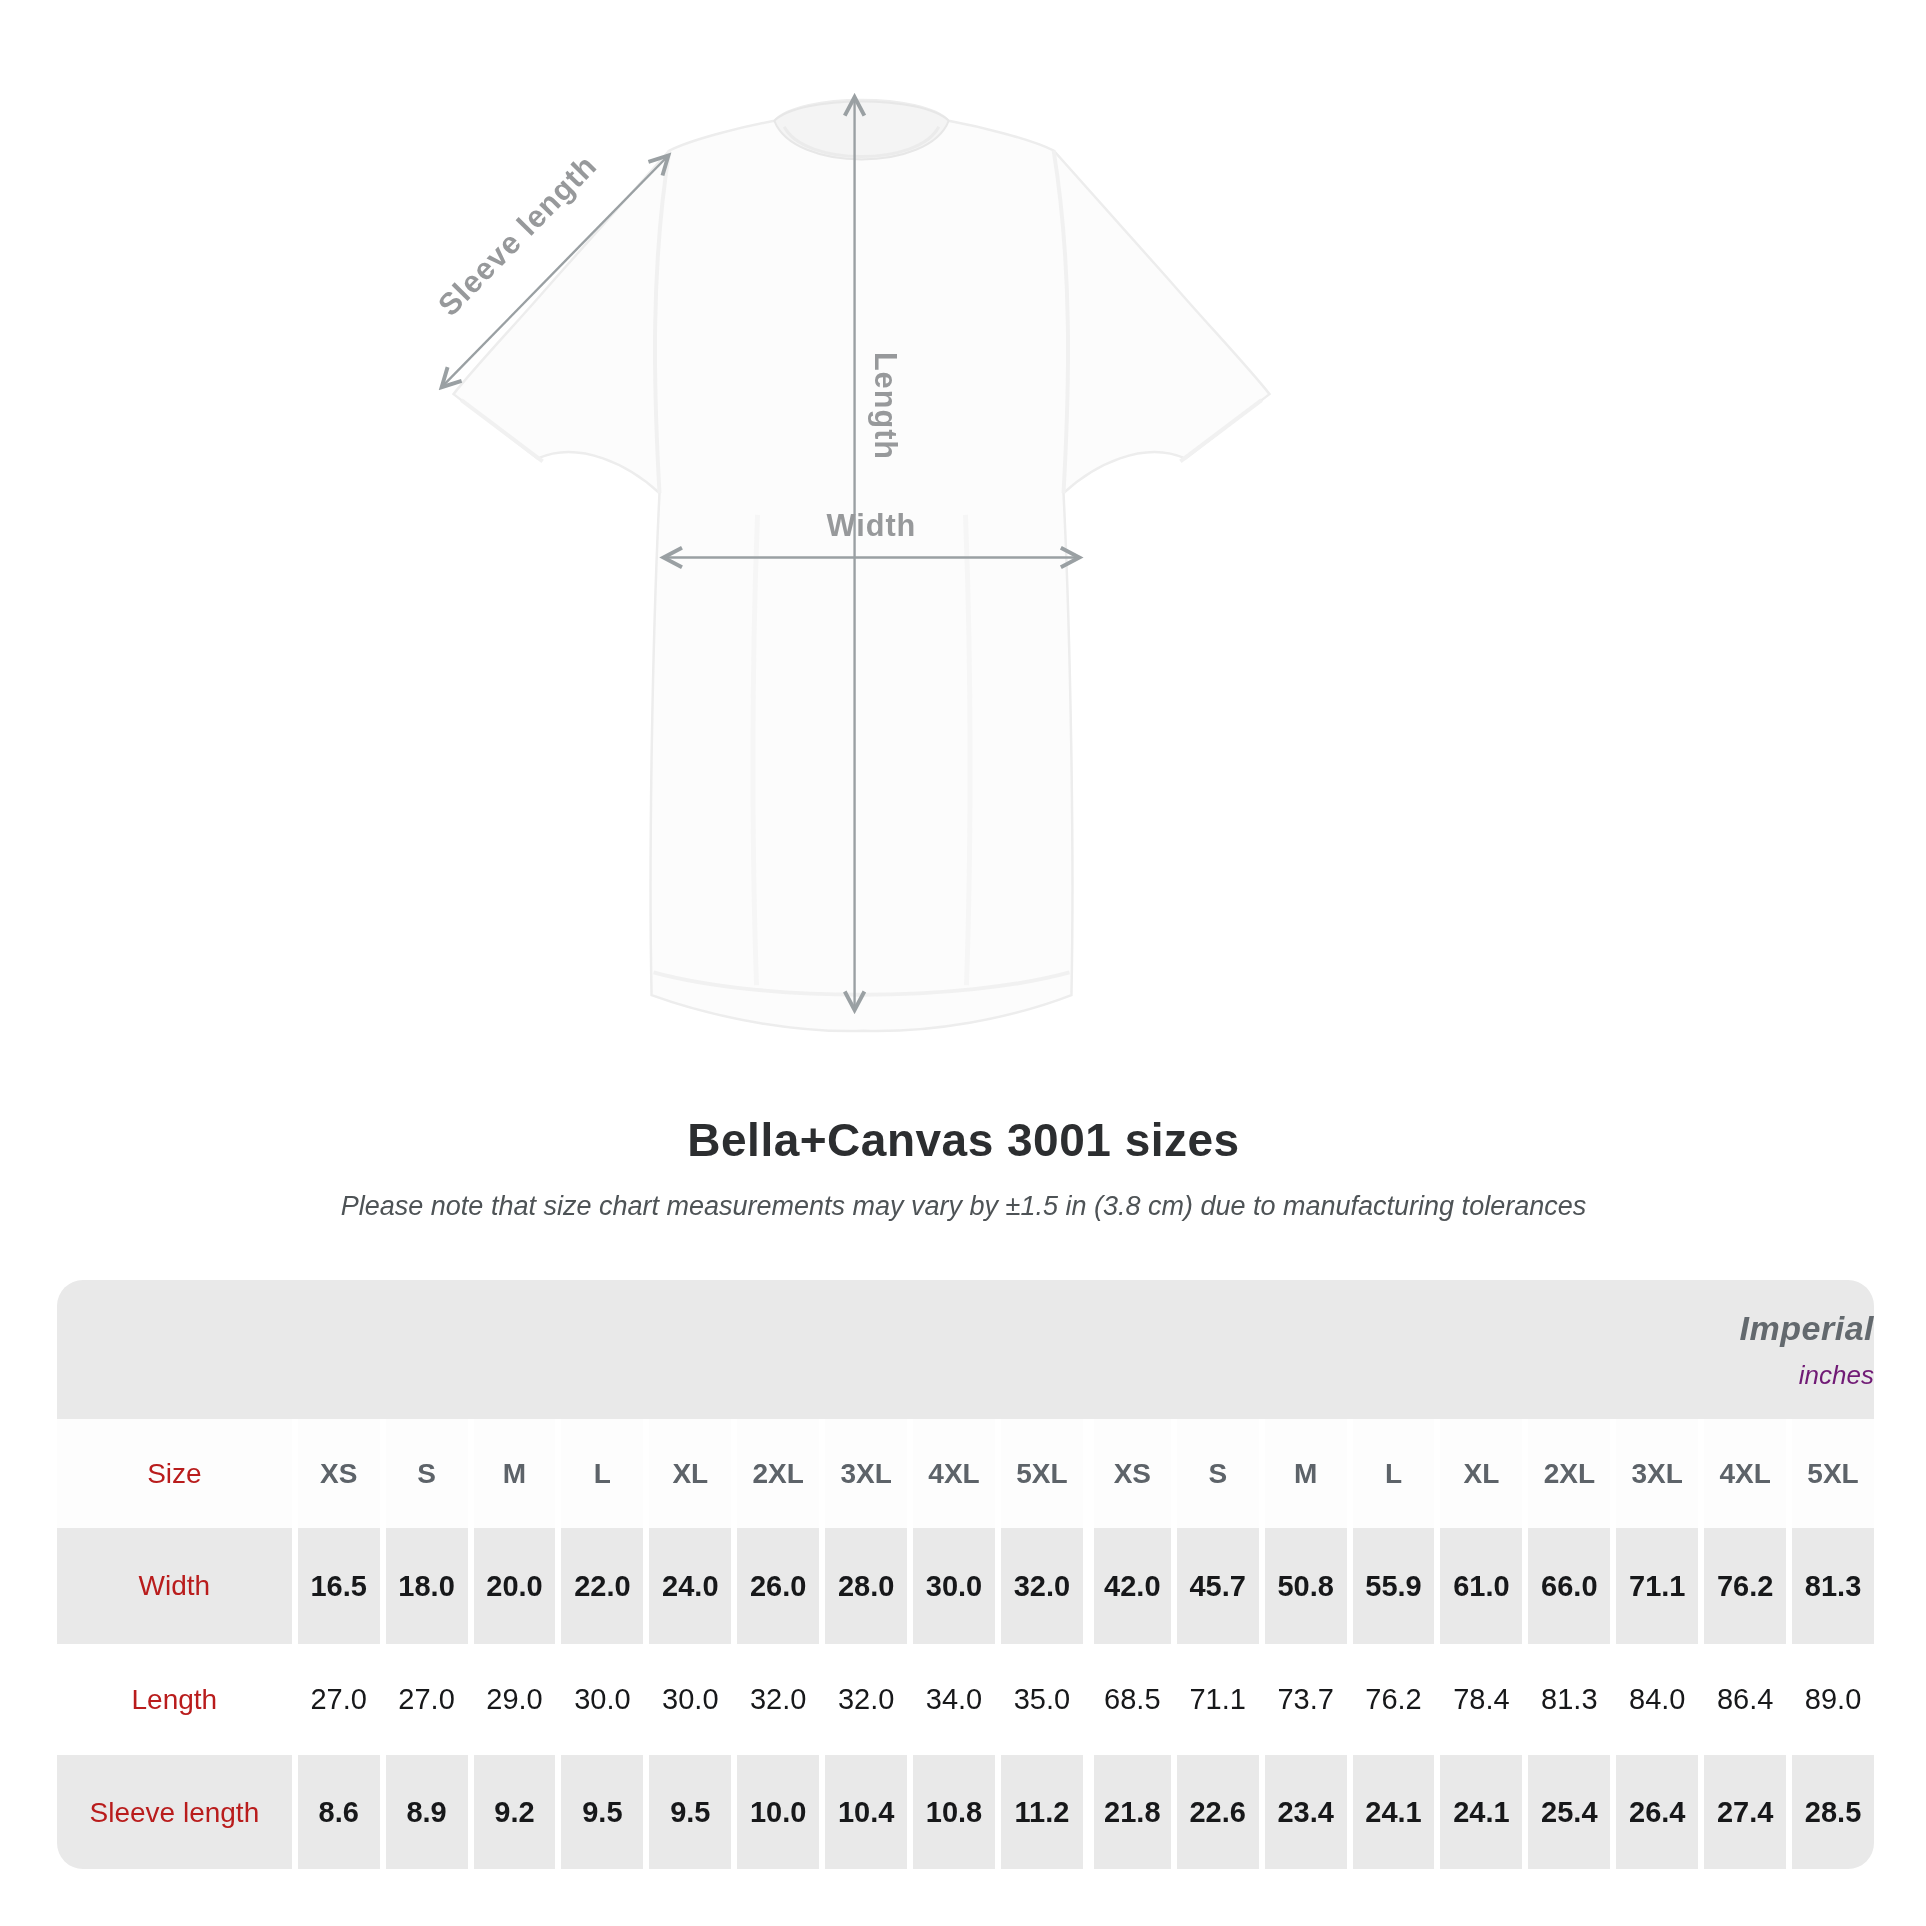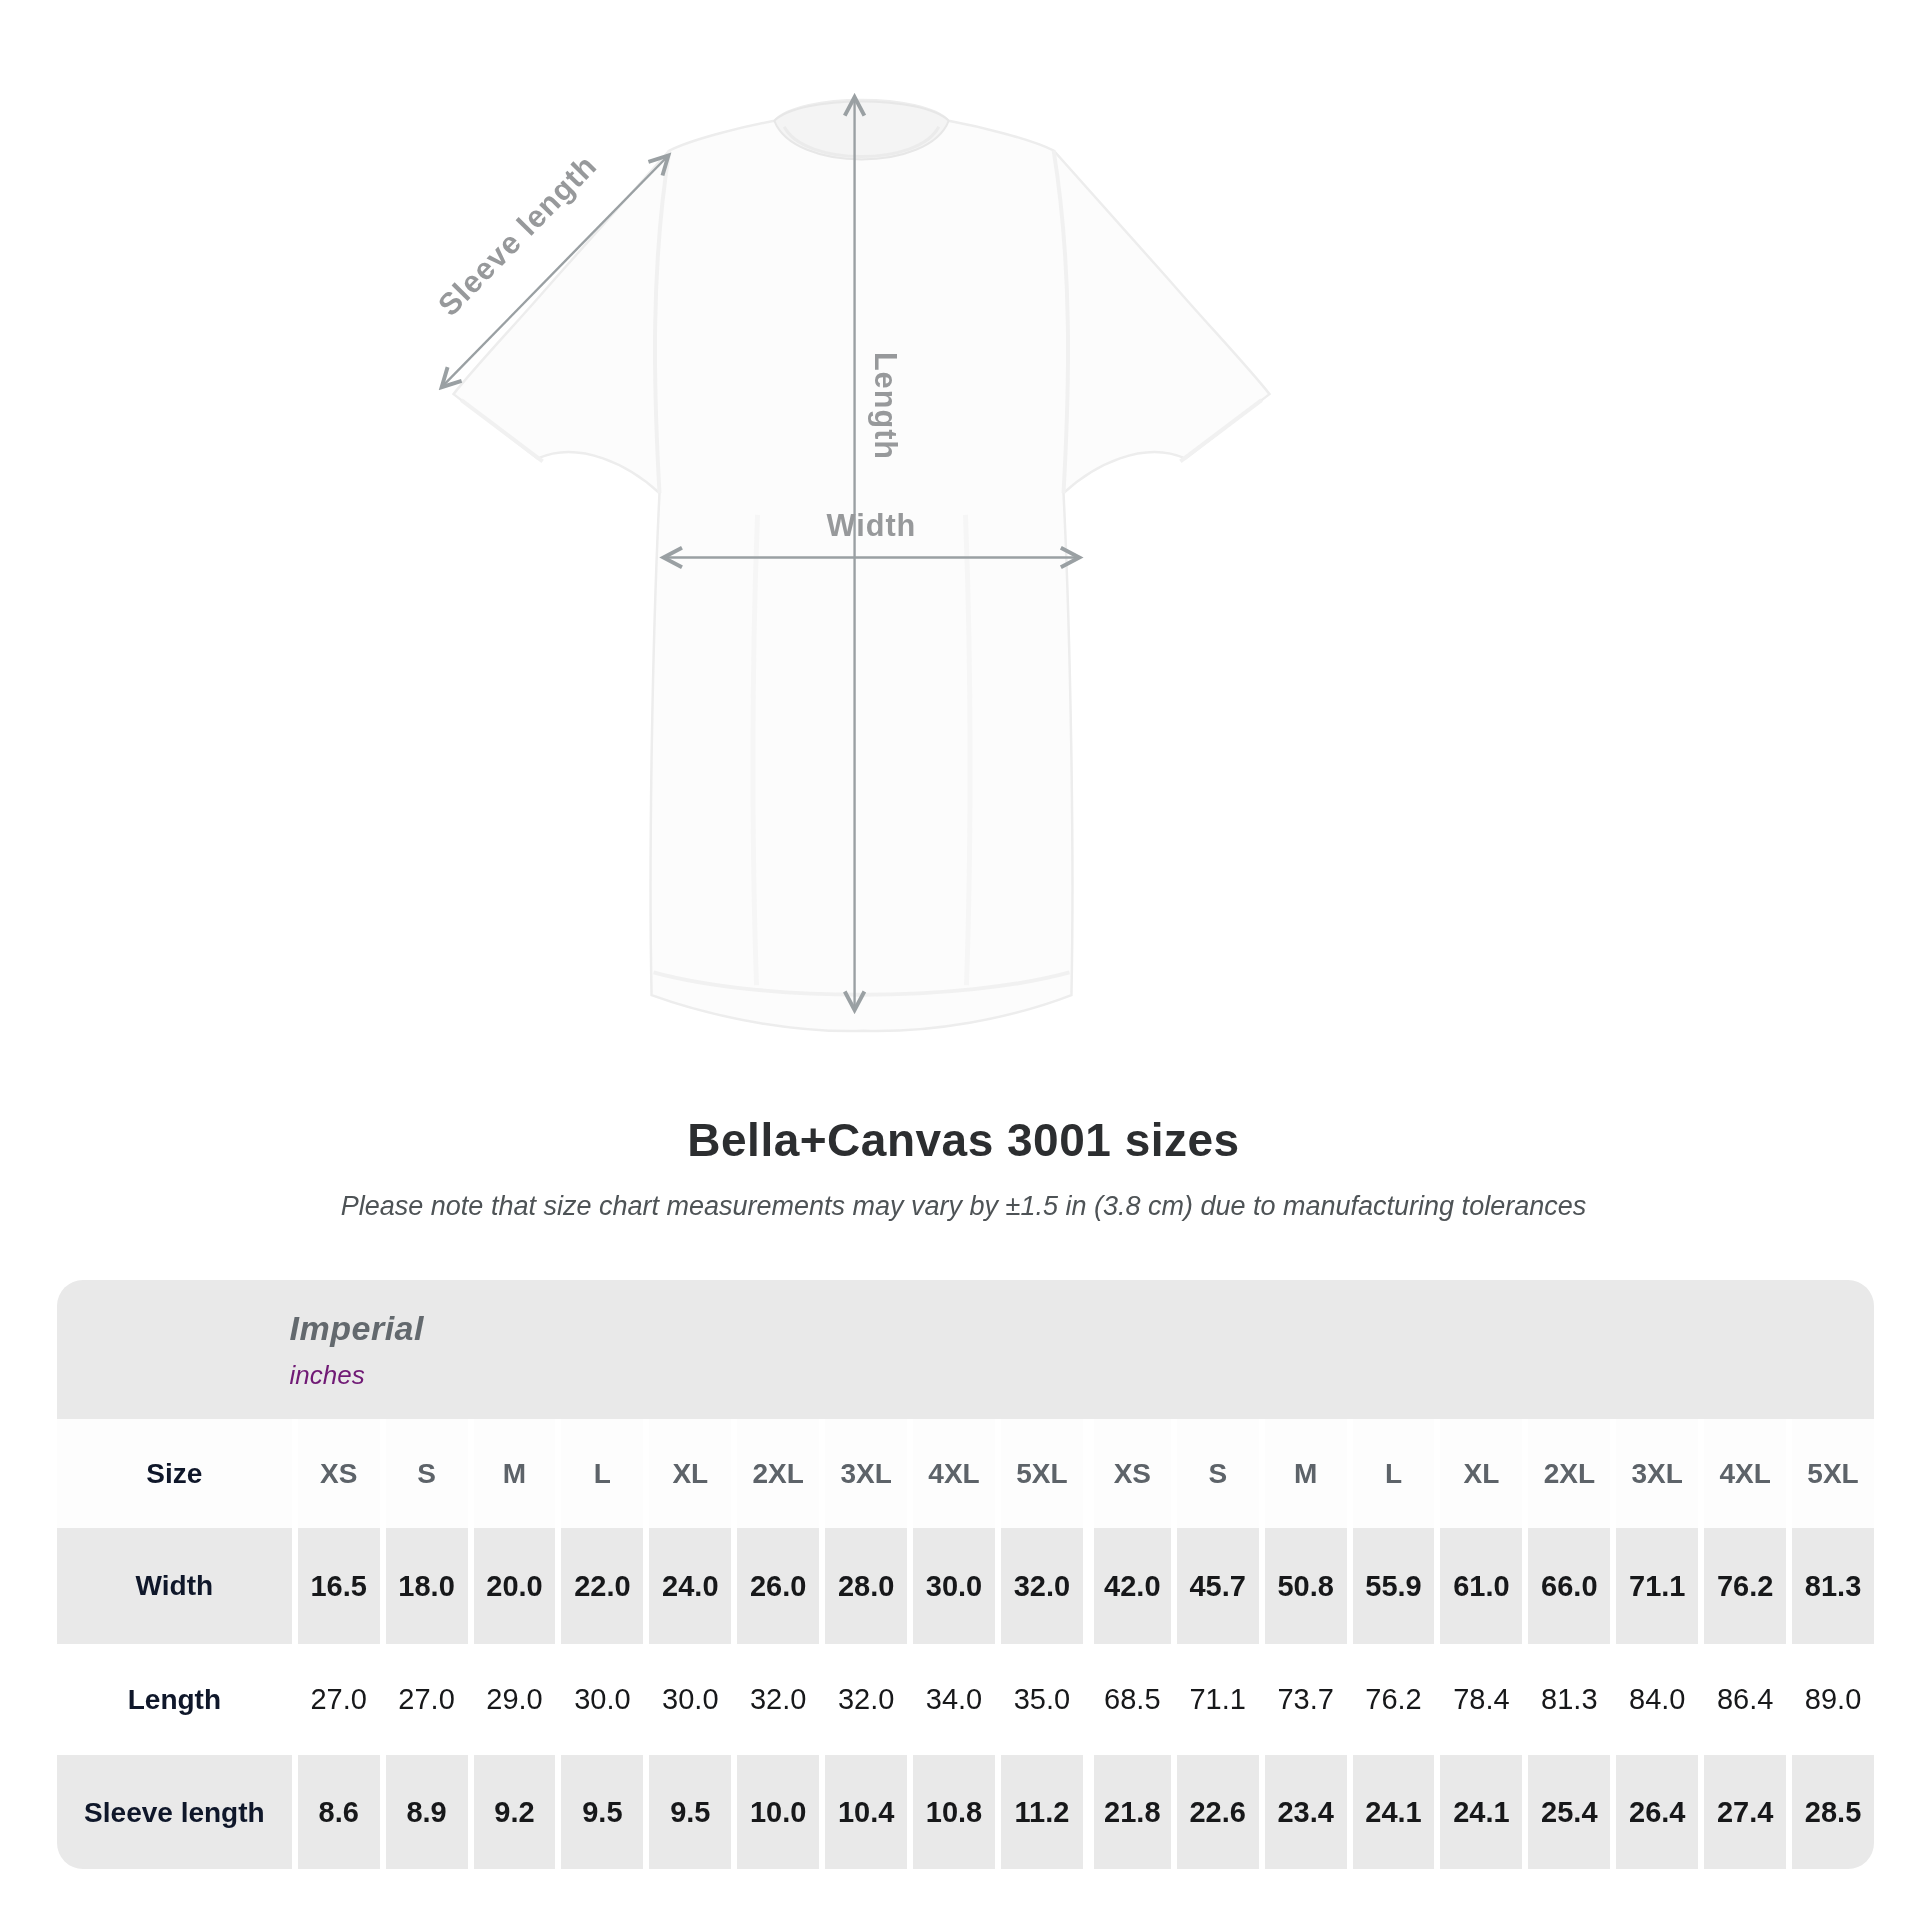--- a/index.html
+++ b/index.html
@@ -26,39 +26,39 @@
   }
   
   .size-table{
     position:absolute;left:57px;top:1280px;width:1817px;height:589px;
     border-radius:26px;overflow:hidden;background:#ffffff;
   }
   .section-band{
     height:139px;background:#e9e9e9;display:flex;align-items:center;
   }
   .band-spacer{flex:0 0 12.8%;}
-  .band-section{flex:0 0 43.35%;display:flex;flex-direction:column;align-items:flex-start;justify-content:center;}
+  .band-section{flex:0 0 43.35%;display:flex;flex-direction:column;align-items:flex-end;justify-content:center;}
   .band-section:last-child{flex:1 1 auto;}
   .band-title{font-size:34px;font-weight:bold;font-style:italic;color:#63696e;letter-spacing:0.5px;}
   .band-units{font-size:26px;font-style:italic;color:#701a75;margin-top:12px;}
   #size-grid{
     display:grid;
     grid-template-columns:235fr repeat(18, 88fr);
     grid-template-rows:109px 116px 111px 115px;
   }
   .cell{
     display:flex;align-items:center;justify-content:center;
     border-left:6px solid #ffffff;box-sizing:border-box;
   }
   .cell.first{border-left:none;}
   .cell.metric-start{border-left-width:11px;}
   .head-row{background:#fdfdfd;font-size:28px;font-weight:bold;color:#5d6369;}
   .r-gray{background:#e9e9e9;font-weight:bold;}
   .r-white{background:#ffffff;}
-  .label-cell{font-size:28px;font-weight:bold;color:#0f172a;}
+  .label-cell{font-size:28px;font-weight:normal;color:#b91c1c;}
   .value{font-size:29px;color:#17181a;}
 </style>
 </head>
 <body>
 
 <svg id="diagram-svg" viewBox="0 0 1946 1946" xmlns="http://www.w3.org/2000/svg">
   <defs>
     <marker id="ah" viewBox="0 0 12 12" refX="10" refY="6" markerWidth="11" markerHeight="11" orient="auto-start-reverse">
       <path d="M1.5,1.5 L10,6 L1.5,10.5" fill="none" stroke="#9aa0a3" stroke-width="1.8"></path>
     </marker>

